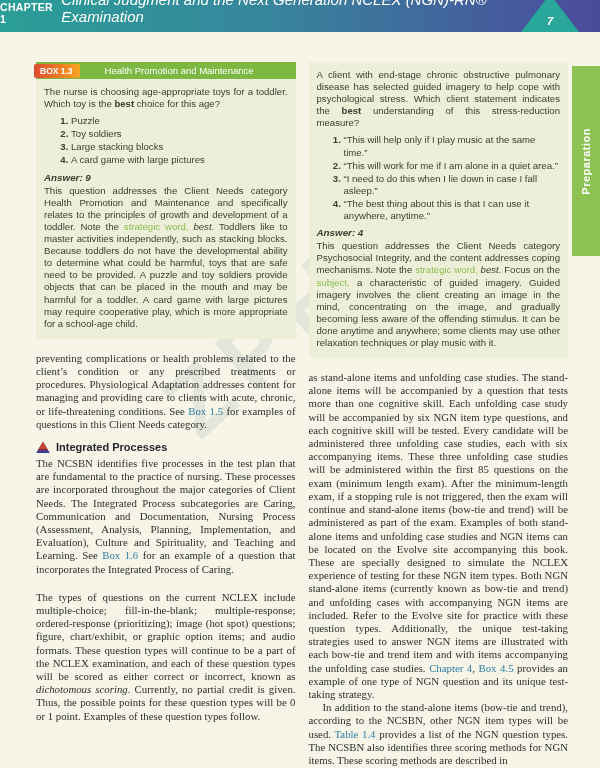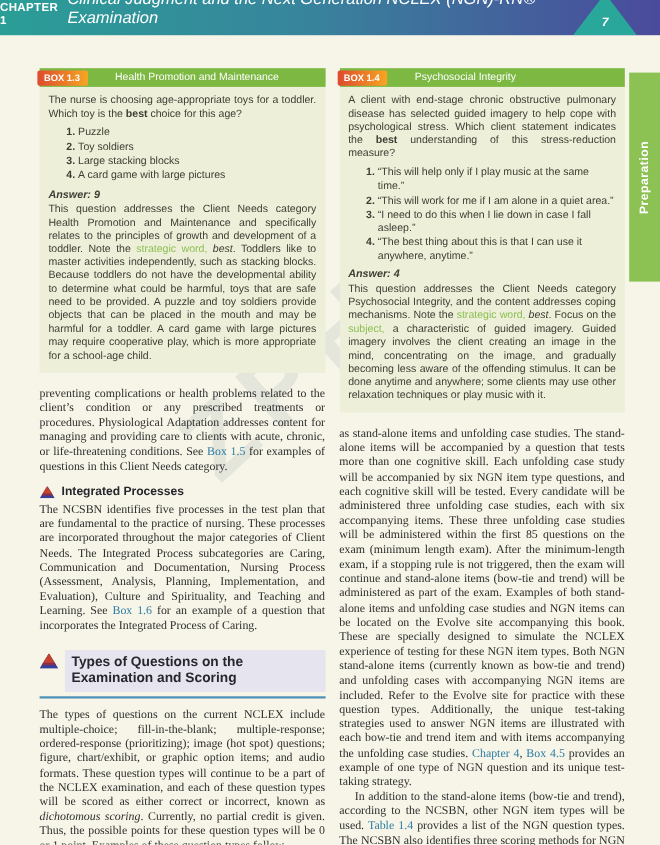--- a/index.html
+++ b/index.html
@@ -116,40 +116,28 @@
       <svg class="pyr-sm" viewBox="0 0 20 16">
         <polygon points="10,0 0,16 20,16" fill="#3a3e96"></polygon>
         <polygon points="10,0 2.4,12.3 17.6,12.3" fill="#8a2f45"></polygon>
         <polygon points="10,0 3.9,9.8 16.1,9.8" fill="#c4432f"></polygon>
       </svg>
       <h3>Integrated Processes</h3>
     </div>
 
     <p class="body-p mb16"><span>The NCSBN identifies five processes in the test plan that are fundamental to the practice of nursing. These processes are incorporated throughout the major categories of Client Needs. The Integrated Process subcategories are Caring, Communication and Documentation, Nursing Process (Assessment, Analysis, Planning, Implementation, and Evaluation), Culture and Spirituality, and Teaching and Learning. See </span><span class="seg-link">Box 1.6</span><span> for an example of a question that incorporates the Integrated Process of Caring.</span></p>
 
-    <div class="section-heading">
-      <svg class="pyr-lg" viewBox="0 0 20 16">
-        <polygon points="10,0 0,16 20,16" fill="#3a3e96"></polygon>
-        <polygon points="10,0 2.4,12.3 17.6,12.3" fill="#8a2f45"></polygon>
-        <polygon points="10,0 3.9,9.8 16.1,9.8" fill="#c4432f"></polygon>
-      </svg>
-      <h2>Types of Questions on the Examination and Scoring</h2>
-    </div>
 
     <p class="body-p"><span>The types of questions on the current NCLEX include multiple-choice; fill-in-the-blank; multiple-response; ordered-response (prioritizing); image (hot spot) questions; figure, chart/exhibit, or graphic option items; and audio formats. These question types will continue to be a part of the NCLEX examination, and each of these question types will be scored as either correct or incorrect, known as </span><span class="seg-i">dichotomous scoring</span><span>. Currently, no partial credit is given. Thus, the possible points for these question types will be 0 or 1 point. Examples of these question types follow.</span></p>
 
   </div>
 
   <div class="col">
 
     <section class="box">
-      <div class="box-header">
-        <span class="box-badge">BOX 1.4</span>
-        <span class="box-title">Psychosocial Integrity</span>
-      </div>
       <div class="box-body">
         <p class="box-q"><span>A client with end-stage chronic obstructive pulmonary disease has selected guided imagery to help cope with psychological stress. Which client statement indicates the </span><span class="seg-b">best</span><span> understanding of this stress-reduction measure?</span></p>
         <ol class="box-options">
             <li>“This will help only if I play music at the same time.”</li>
             <li>“This will work for me if I am alone in a quiet area.”</li>
             <li>“I need to do this when I lie down in case I fall asleep.”</li>
             <li>“The best thing about this is that I can use it anywhere, anytime.”</li>
           </ol>
         <p class="box-answer">Answer: 4</p>
         <p class="box-rationale"><span>This question addresses the Client Needs category Psychosocial Integrity, and the content addresses coping mechanisms. Note the </span><span class="seg-green">strategic word, </span><span class="seg-i">best</span><span>. Focus on the </span><span class="seg-green">subject, </span><span>a characteristic of guided imagery. Guided imagery involves the client creating an image in the mind, concentrating on the image, and gradually becoming less aware of the offending stimulus. It can be done anytime and anywhere; some clients may use other relaxation techniques or play music with it.</span></p>

